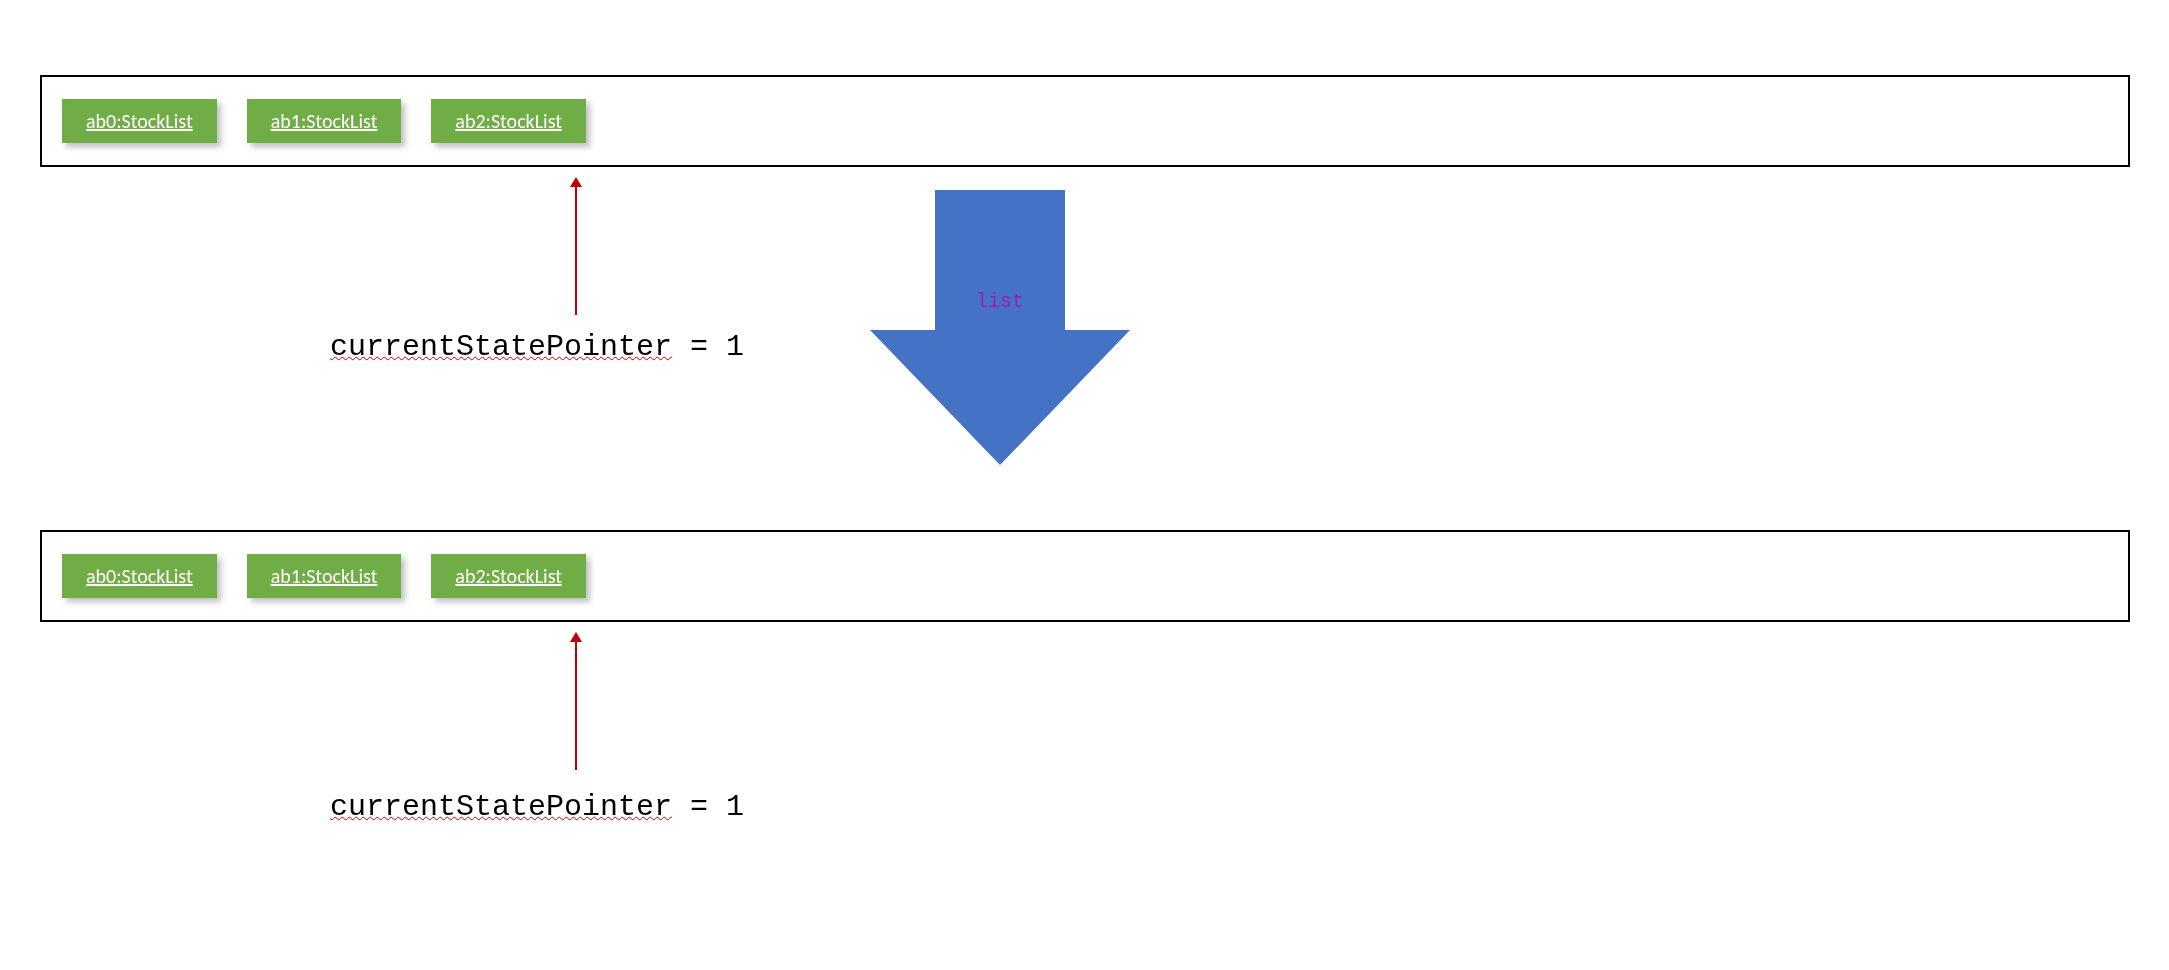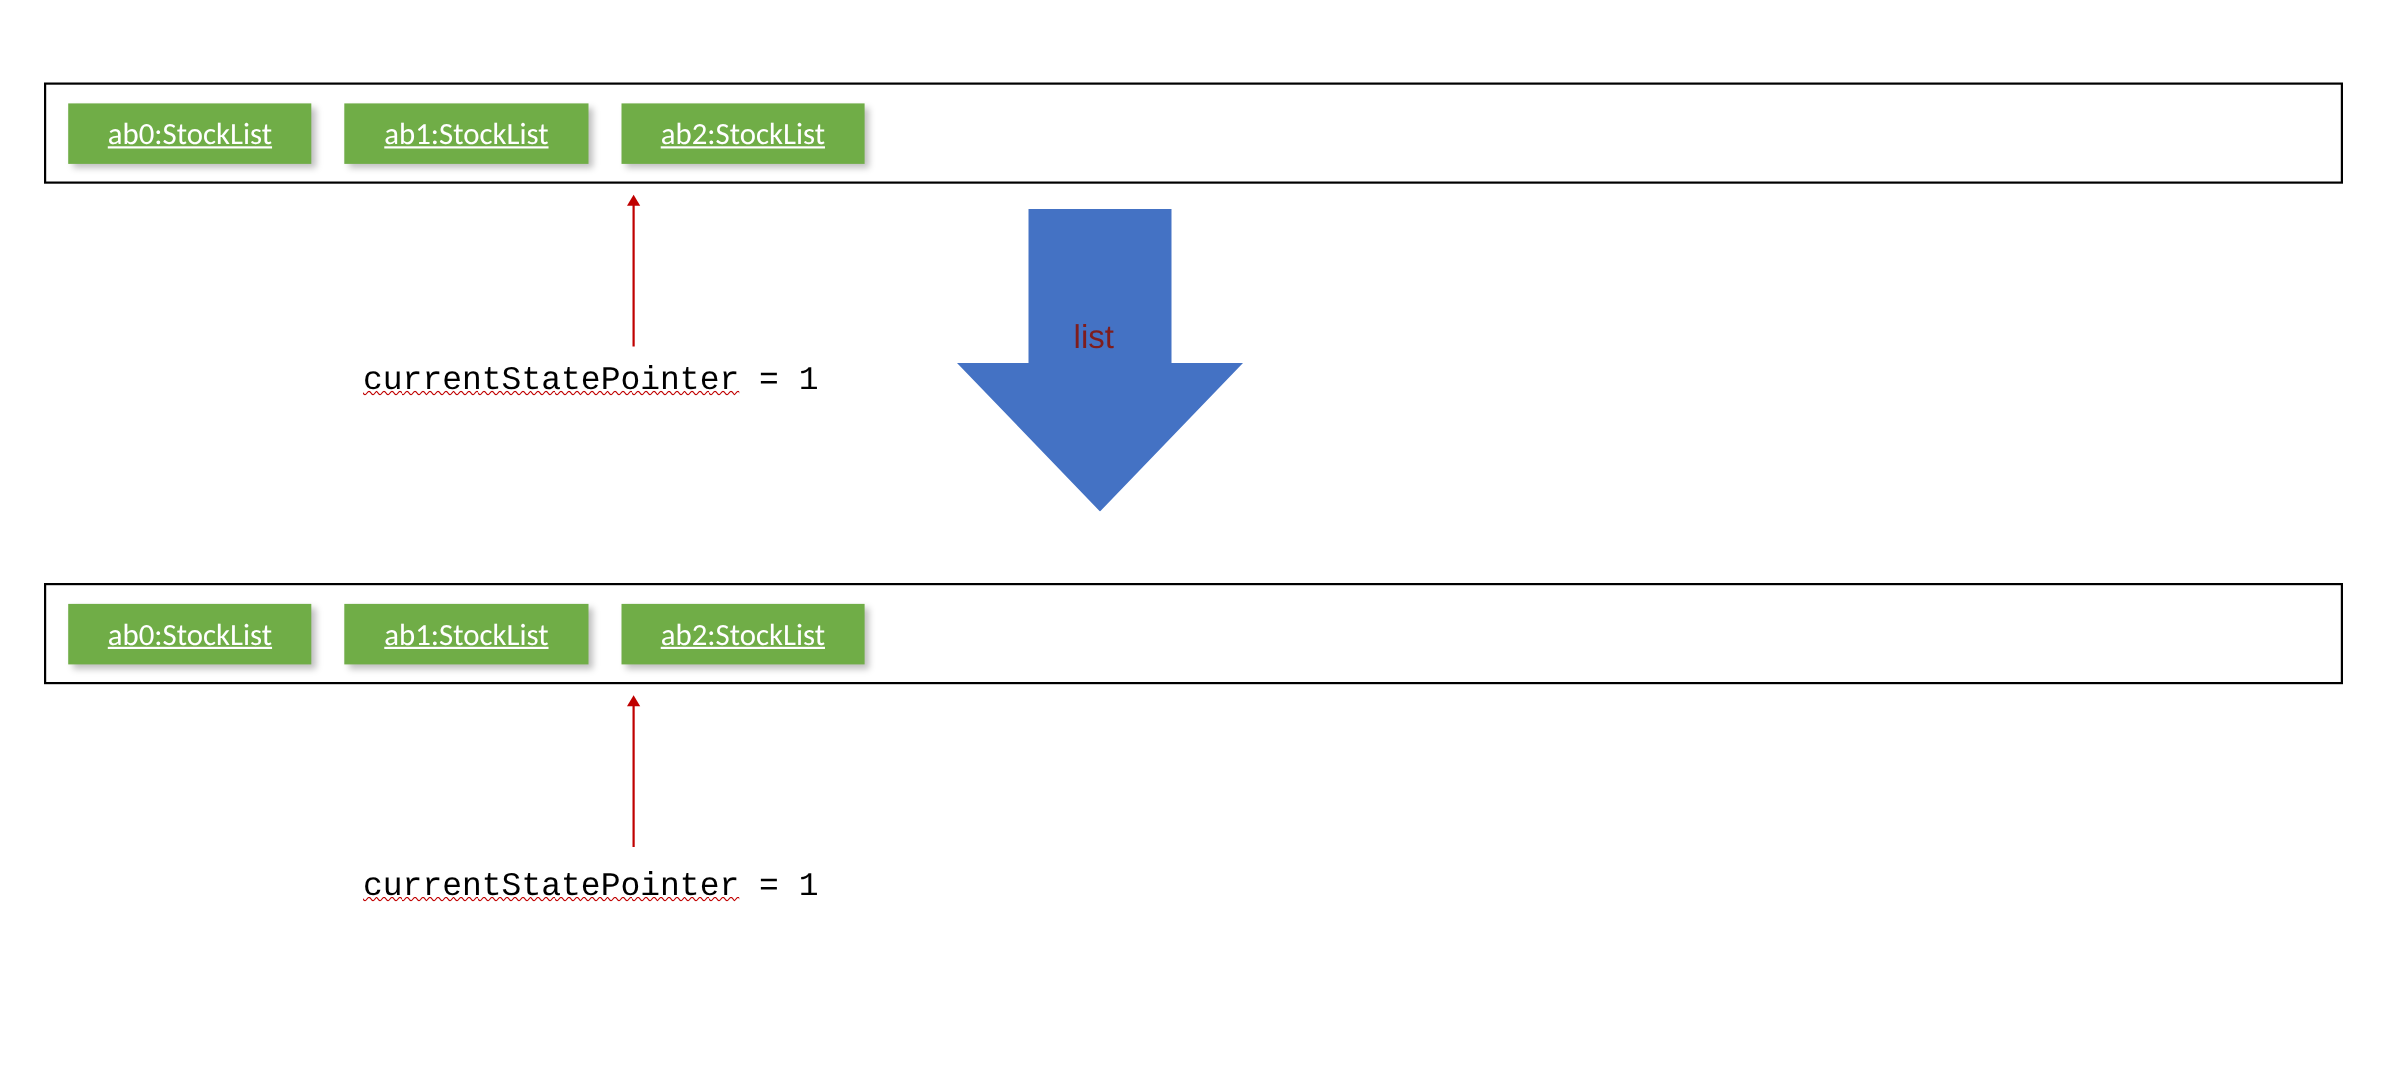--- a/index.html
+++ b/index.html
@@ -19,22 +19,22 @@
       border: 2px solid #000000;
       background: #ffffff;
       padding: 12px 20px;
       display: flex;
       gap: 30px;
       align-items: center;
     }
     .stock-item {
       background: #70AD47;
       color: #ffffff;
-      font-size: 28px;
-      padding: 10px 36px;
+      font-size: 20px;
+      padding: 10px 24px;
       text-decoration: underline;
       box-shadow: 4px 4px 6px rgba(0,0,0,0.25);
       white-space: nowrap;
     }
     .pointer-arrow {
       position: absolute;
       width: 2px;
       background: #C00000;
     }
     .pointer-arrow::before {
@@ -62,23 +62,23 @@
       text-decoration-thickness: 1px;
     }
     .big-arrow {
       position: absolute;
     }
     .big-arrow svg {
       display: block;
     }
     .big-arrow-label {
       position: absolute;
-      color: #7f1d1d;
-      font-size: 30px;
-      font-family: Liberation Sans, sans-serif;
+      color: #a21caf;
+      font-size: 20px;
+      font-family: Liberation Mono, monospace;
     }
   </style>
 </head>
 <body>
 
 <div class="container-box" style="left:40px; top:75px; width:2090px; height:92px;">
   <div class="stock-item">ab0:StockList</div>
   <div class="stock-item">ab1:StockList</div>
   <div class="stock-item">ab2:StockList</div>
 </div>

